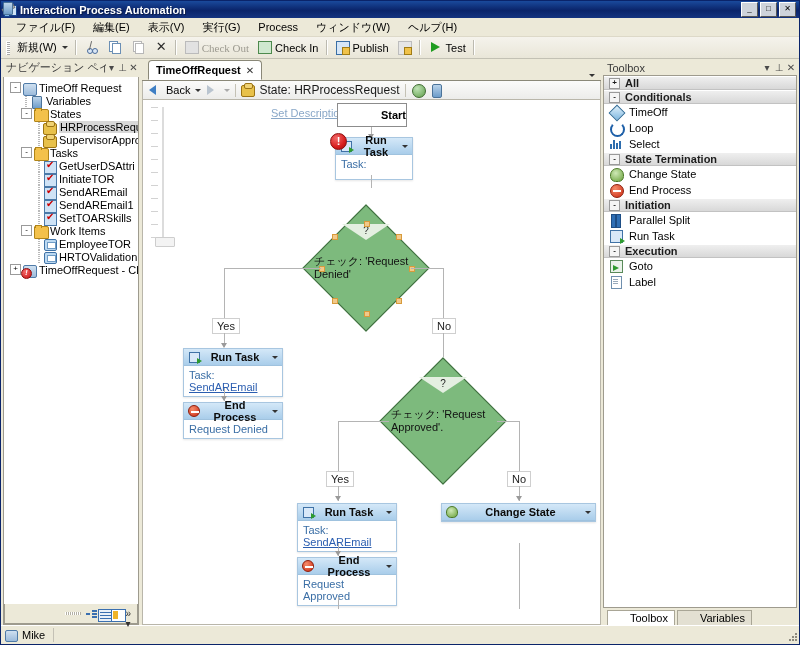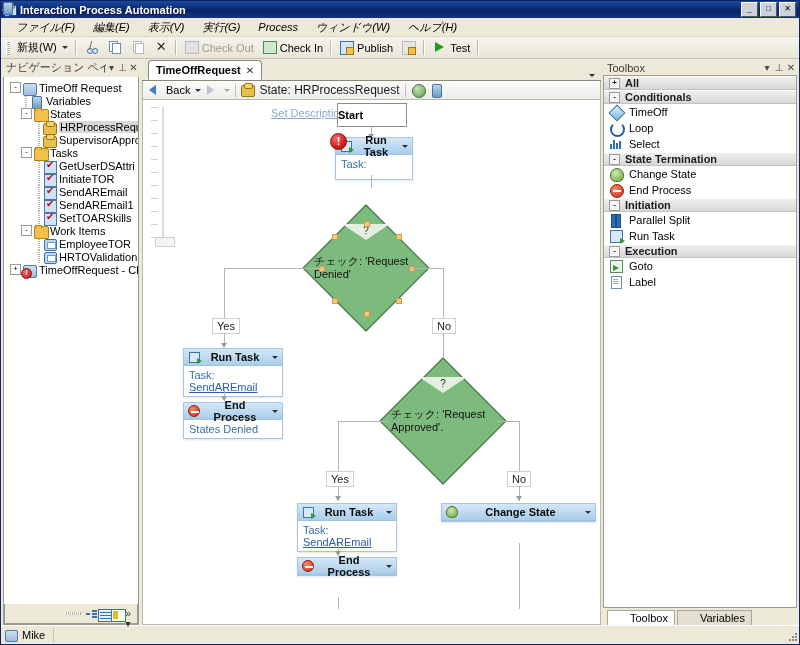--- a/index.html
+++ b/index.html
@@ -25,31 +25,31 @@
   .winbtns{margin-left:auto;display:flex;gap:2px;padding-right:1px;}
   .winbtn{width:15px;height:13px;background:#ced3db;border:1px solid #fff;
           border-right-color:#555;border-bottom-color:#555;
           font-size:8px;line-height:11px;text-align:center;color:#000;
           font-family:"Liberation Sans",sans-serif;}
   .winbtn i{font-style:normal;display:block;}
 
   
   .menubar{height:18px;background:#ece9d8;display:flex;align-items:center;
            padding-left:6px;border-bottom:1px solid #ddd9c8;}
-  .menu-item{padding:2px 9px;font-size:11px;color:#000;white-space:nowrap;font-style:italic;}
+  .menu-item{padding:2px 9px;font-size:11px;color:#000;white-space:nowrap;}
 
   
   .toolbar{height:21px;background:linear-gradient(180deg,#f5f3ec 0%,#e9e6d8 100%);
            display:flex;align-items:center;border-bottom:1px solid #c3c1b4;padding-left:2px;}
   .grip{width:3px;height:14px;margin:0 3px;
         background:repeating-linear-gradient(180deg,#fff 0 1px,#aaa 1px 2px);
         border-left:1px solid #fff;}
   .tbtn{display:flex;align-items:center;gap:3px;padding:1px 4px;height:17px;
         white-space:nowrap;font-size:11px;color:#000;}
-  .tbtn.dim{color:#9c9a90;}
+  .tbtn.dim{color:#9c9a90;font-family:Liberation Serif, serif;}
   .tsep{width:1px;height:15px;background:#bcbab0;margin:0 3px;
         border-right:1px solid #fff;}
   .caretd{width:0;height:0;border-left:3px solid transparent;border-right:3px solid transparent;
           border-top:3px solid #333;margin-left:2px;}
   .ico{width:15px;height:15px;position:relative;flex:0 0 auto;}
 
   
   .body-row{display:flex;height:566px;background:#ece9d8;}
 
   
@@ -105,21 +105,21 @@
               position:relative;overflow:hidden;box-sizing:border-box;}
   .vscale{position:absolute;left:4px;top:4px;width:22px;height:150px;}
   .vscale .trk{position:absolute;left:15px;top:3px;width:2px;height:132px;background:#dcdcdc;}
   .vscale .tk{position:absolute;left:4px;width:7px;height:1px;background:#d2d2d2;}
   .vscale .thumb{position:absolute;left:8px;top:133px;width:18px;height:8px;
                  background:#f3f3f3;border:1px solid #cdcdcd;border-radius:1px;}
 
   
   .node{position:absolute;box-sizing:border-box;}
   .nstart{width:70px;height:24px;border:1px solid #8c8c8c;background:#fff;
-          display:flex;align-items:center;justify-content:flex-start;font-weight:bold;font-size:11px;}
+          display:flex;align-items:center;justify-content:flex-end;font-weight:bold;font-size:11px;}
   .act{border:1px solid #a8c6e0;background:#fff;box-shadow:0 1px 2px rgba(0,0,0,.10);}
   .act .hd{height:17px;display:flex;align-items:center;gap:4px;padding:0 4px;
            background:linear-gradient(180deg,#d4e8f8 0%,#a9cdea 100%);
            border-bottom:1px solid #9fc2de;font-size:11px;font-weight:bold;color:#0b0b0b;
            box-sizing:border-box;}
   .act .hd .lbl{flex:1;text-align:center;}
   .act .bd{padding:3px 5px;font-size:11px;color:#3a6ea5;background:#fff;}
   .act .bd a{color:#2a5db0;text-decoration:underline;}
   .diamond{position:absolute;}
   .diamond .shape{width:100%;height:100%;background:#7dba7d;border:1px solid #3e6b3e;
@@ -638,21 +638,21 @@
         <div class="arrow" style="left:78px;top:296px"></div>
 
         <div class="node act" style="left:40px;top:302px;width:100px">
           <div class="hd">
             <span class="ico" style="width:12px;height:12px">
                 <i class="i-ep" style="width:10px;height:10px;left:0;top:0"></i>
               </span>
             <span class="lbl">End Process</span>
             <span class="caretd"></span>
           </div>
-          <div class="bd">States Denied</div>
+          <div class="bd">Request Denied</div>
         </div>
 
         <div class="diamond" style="left:236px;top:257px;width:128px;height:128px">
           <div class="shape" style="width:90px;height:90px;left:19px;top:19px"></div>
           <div class="qhead" style="top:20px;border-left-width:24px;border-right-width:24px;border-top-width:16px"></div>
           <div class="q" style="top:21px">?</div>
           <div class="dtext">チェック: 'Request Approved'.</div>
         </div>
 
         <div class="edge h" style="left:195px;top:321px;width:51px"></div>
@@ -683,20 +683,21 @@
         <div class="arrow" style="left:192px;top:451px"></div>
 
         <div class="node act" style="left:154px;top:457px;width:100px">
           <div class="hd">
             <span class="ico" style="width:12px;height:12px">
                 <i class="i-ep" style="width:10px;height:10px;left:0;top:0"></i>
               </span>
             <span class="lbl">End Process</span>
             <span class="caretd"></span>
           </div>
+          <div class="bd">Request Approved</div>
         </div>
         <div class="edge v" style="left:195px;top:497px;height:12px"></div>
 
         <div class="node act" style="left:298px;top:403px;width:155px">
           <div class="hd">
             <span class="ico" style="width:12px;height:12px">
                 <i class="i-cs" style="width:10px;height:10px;left:0;top:0"></i>
               </span>
             <span class="lbl">Change State</span>
             <span class="caretd"></span>

